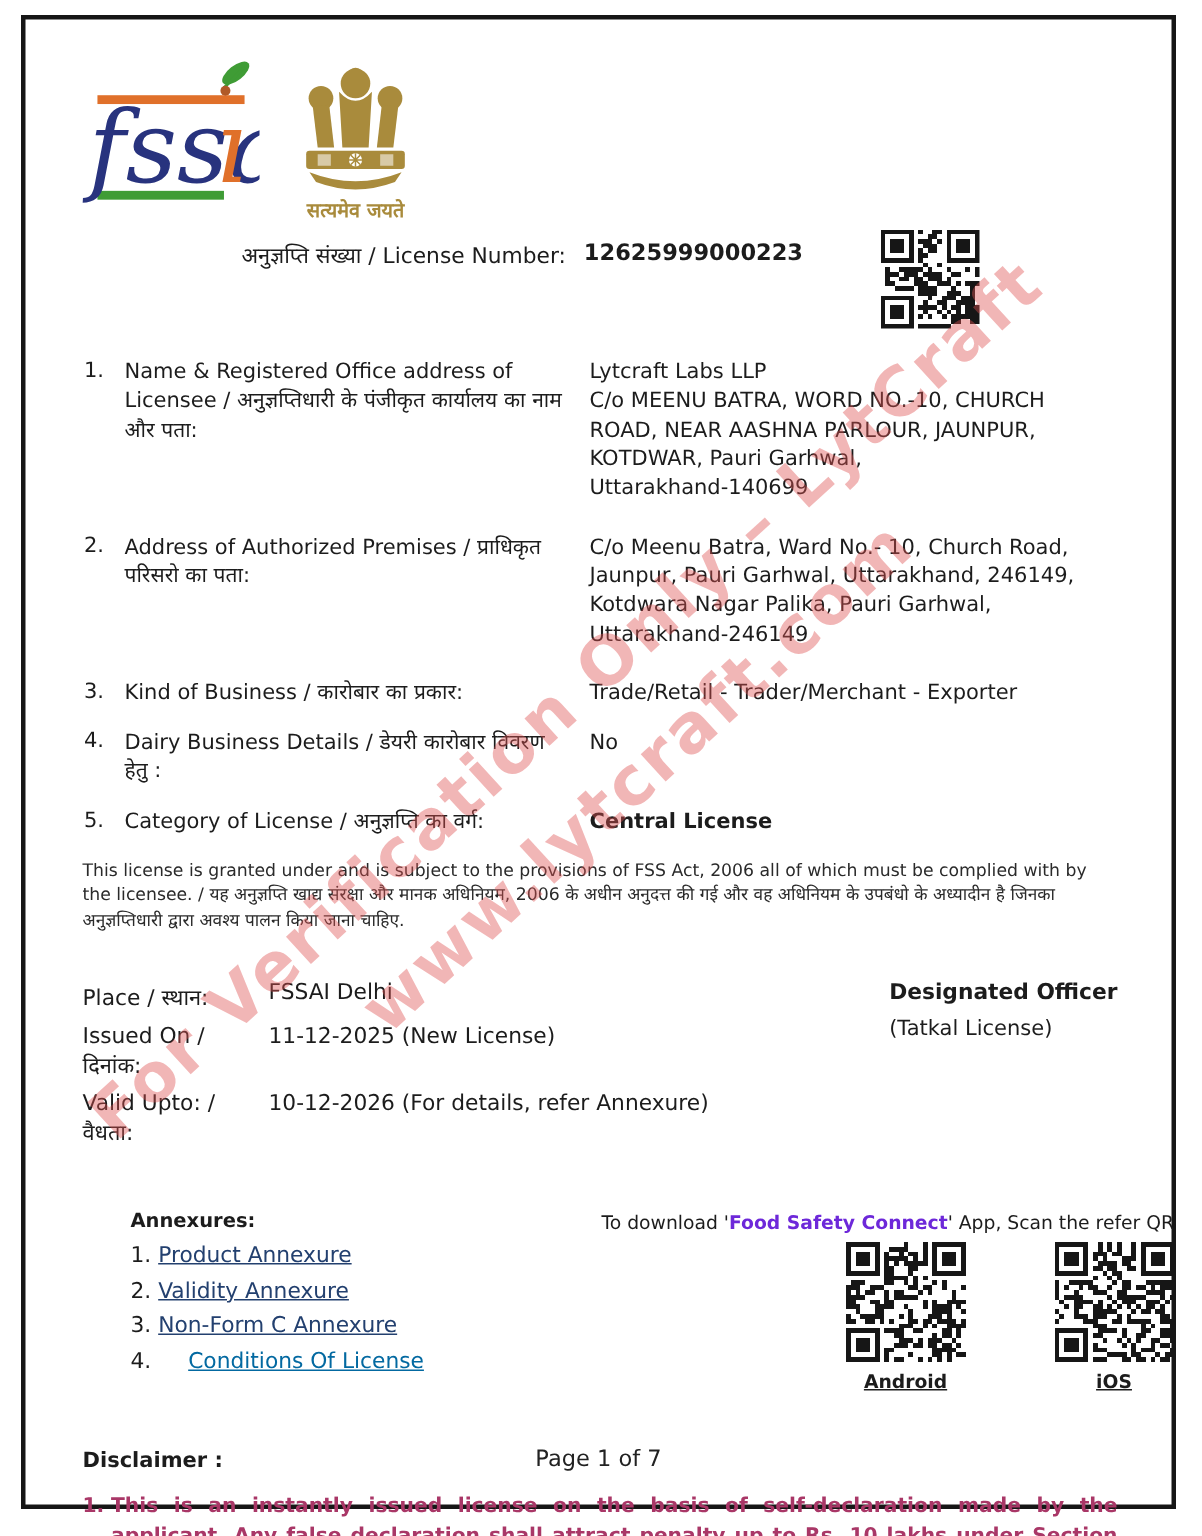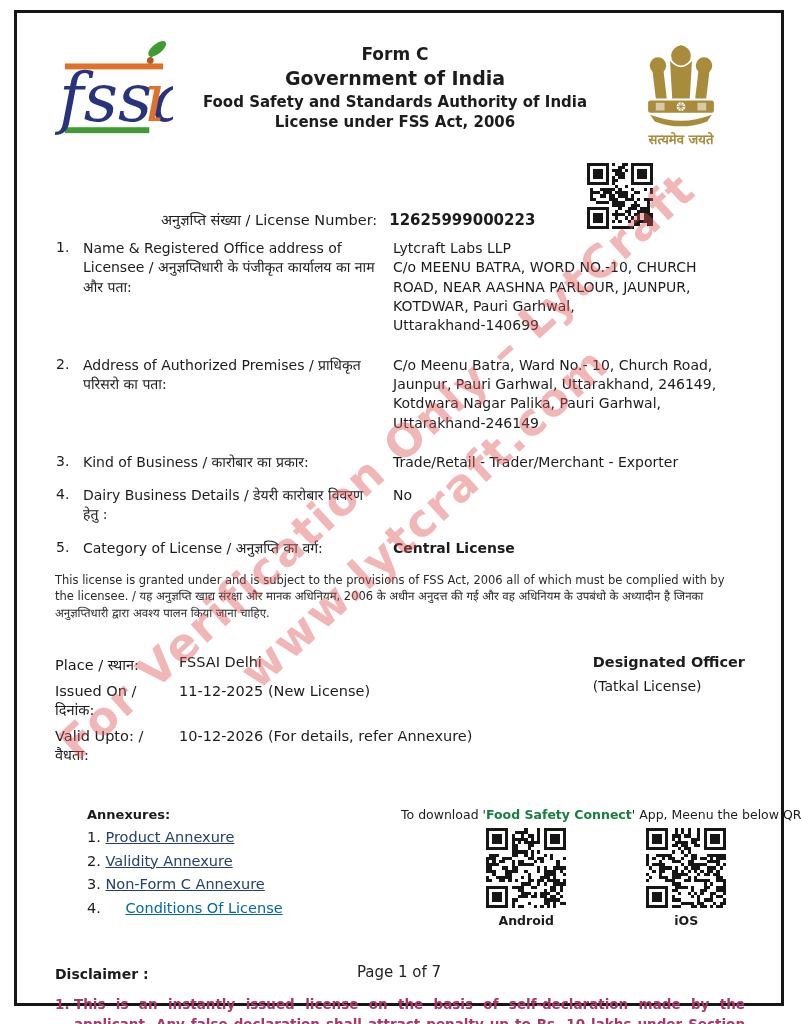--- a/index.html
+++ b/index.html
@@ -19,21 +19,21 @@
   
   .header{display:flex;align-items:flex-start;}
   .logo-box{width:118px;height:102px;flex:0 0 auto;}
   .title-block{flex:1;text-align:center;padding-top:6px;line-height:1.35;}
   .t1{font-size:17px;font-weight:bold;}
   .t2{font-size:19px;font-weight:bold;}
   .t3{font-size:15px;font-weight:bold;}
   .t4{font-size:15px;font-weight:bold;}
   .emblem-box{width:128px;flex:0 0 auto;text-align:center;}
   
-  .license-row{display:flex;align-items:flex-end;margin:4px 0 6px 106px;height:70px;}
+  .license-row{display:flex;align-items:flex-start;margin:4px 0 6px 106px;height:70px;}
   .license-label{font-size:14.5px;}
   .license-value{font-size:15px;font-weight:bold;margin-left:12px;}
   .qr-small{width:66px;height:66px;margin-left:52px;margin-top:-6px;}
   
   .fields{margin-top:10px;}
   .field-row{display:flex;align-items:flex-start;margin-bottom:14px;}
   .field-row.gap-lg{margin-bottom:20px;}
   .f-no{width:27px;flex:0 0 auto;font-size:14px;padding-left:1px;}
   .f-label{width:310px;flex:0 0 auto;font-size:14px;line-height:1.38;padding-right:18px;box-sizing:border-box;}
   .f-value{flex:1;font-size:14px;line-height:1.38;white-space:pre-line;}
@@ -50,21 +50,21 @@
   .officer-title{font-size:14.5px;font-weight:bold;}
   .officer-sub{font-size:14px;margin-top:8px;}
   
   .annex-apps{display:flex;margin-top:34px;align-items:flex-start;}
   .annexures{flex:0 0 auto;margin-left:32px;width:300px;}
   .annex-title{font-size:13px;font-weight:bold;margin-bottom:4px;}
   .annex-item{font-size:14.5px;line-height:1.62;}
   .annex-link{text-decoration:underline;cursor:pointer;}
   .apps{flex:1;padding-left:14px;}
   .apps-caption{font-size:12.5px;margin-bottom:6px;white-space:nowrap;}
-  .qr-pair{display:flex;justify-content:center;gap:80px;padding-left:10px;}
+  .qr-pair{display:flex;justify-content:flex-end;gap:59px;padding-left:10px;text-decoration:underline;}
   .qr-col{text-align:center;}
   .qr-big{width:80px;height:80px;margin:0 auto;}
   .qr-label{font-size:12.5px;font-weight:bold;margin-top:5px;}
   
   .disclaimer{margin-top:38px;}
   .disc-title{font-size:14px;font-weight:bold;margin-bottom:12px;}
   .disc-item{display:flex;margin-bottom:13px;font-weight:bold;font-size:13.5px;line-height:1.5;}
   .disc-no{width:19px;flex:0 0 auto;}
   .disc-text{flex:1;text-align:justify;}
   
@@ -89,26 +89,20 @@
     <div class="logo-box">
       <svg viewBox="0 0 120 104" width="118" height="102" xmlns="http://www.w3.org/2000/svg">
         <rect x="10" y="27" width="100" height="6" fill="#e0702a"></rect>
         <rect x="10" y="92" width="86" height="6" fill="#3f9c35"></rect>
         <text x="4" y="86" font-family="DejaVu Serif, Liberation Serif, serif" font-style="italic" font-size="68" fill="#28337e">fssa</text>
         <text x="90" y="86" font-family="DejaVu Serif, Liberation Serif, serif" font-style="italic" font-size="68" fill="#e0702a">ı</text>
         <ellipse cx="104" cy="12" rx="11" ry="5" fill="#3f9c35" transform="rotate(-38 104 12)"></ellipse>
         <path d="M96 22 Q102 16 110 8" stroke="#3f9c35" stroke-width="2" fill="none"></path>
         <circle cx="97" cy="24" r="3.4" fill="#b05a28"></circle>
       </svg>
-    </div>
-    <div class="title-block">
-      <div class="t1">Form C</div>
-      <div class="t2">Government of India</div>
-      <div class="t3">Food Safety and Standards Authority of India</div>
-      <div class="t4">License under FSS Act, 2006</div>
     </div>
     <div class="emblem-box">
       <svg viewBox="0 0 100 104" width="118" height="114" xmlns="http://www.w3.org/2000/svg">
         <g fill="#a98b3c">
 
           <circle cx="50" cy="17" r="9"></circle>
           <path d="M43 13 Q50 2 57 13 Z"></path>
           <path d="M40 22 Q50 33 60 22 L58 56 H42 Z"></path>
 
           <circle cx="29" cy="26" r="7.5"></circle>
@@ -349,21 +343,21 @@
         <span>3.</span>
         <span class="annex-link" style="color: rgb(35, 64, 111);">Non-Form C Annexure</span>
       </div>
       <div class="annex-item">
         <span>4.</span>
         <span class="annex-link" style="color: #0369a1; margin-left: 20px;">Conditions Of License</span>
       </div>
     </div>
     <div class="apps">
       <div class="apps-caption">
-        <span>To download '</span><span class="app-name" style="font-weight: bold; color: #15803d;">Food Safety Connect</span><span>' App, Meenu the below QR</span>
+        <span>To download '</span><span class="app-name" style="font-weight: bold; color: #6d28d9;">Food Safety Connect</span><span>' App, Scan the refer QR</span>
       </div>
       <div class="qr-pair">
         <div class="qr-col">
           <div class="qr-big"><svg viewBox="0 0 25 25" width="100%" height="100%" shape-rendering="crispEdges" xmlns="http://www.w3.org/2000/svg">
                 <rect x="12" y="0" width="1" height="1" fill="#161616"></rect>
                 <rect x="16" y="0" width="1" height="1" fill="#161616"></rect>
                 <rect x="9" y="1" width="1" height="1" fill="#161616"></rect>
                 <rect x="10" y="1" width="1" height="1" fill="#161616"></rect>
                 <rect x="11" y="1" width="1" height="1" fill="#161616"></rect>
                 <rect x="12" y="1" width="1" height="1" fill="#161616"></rect>

